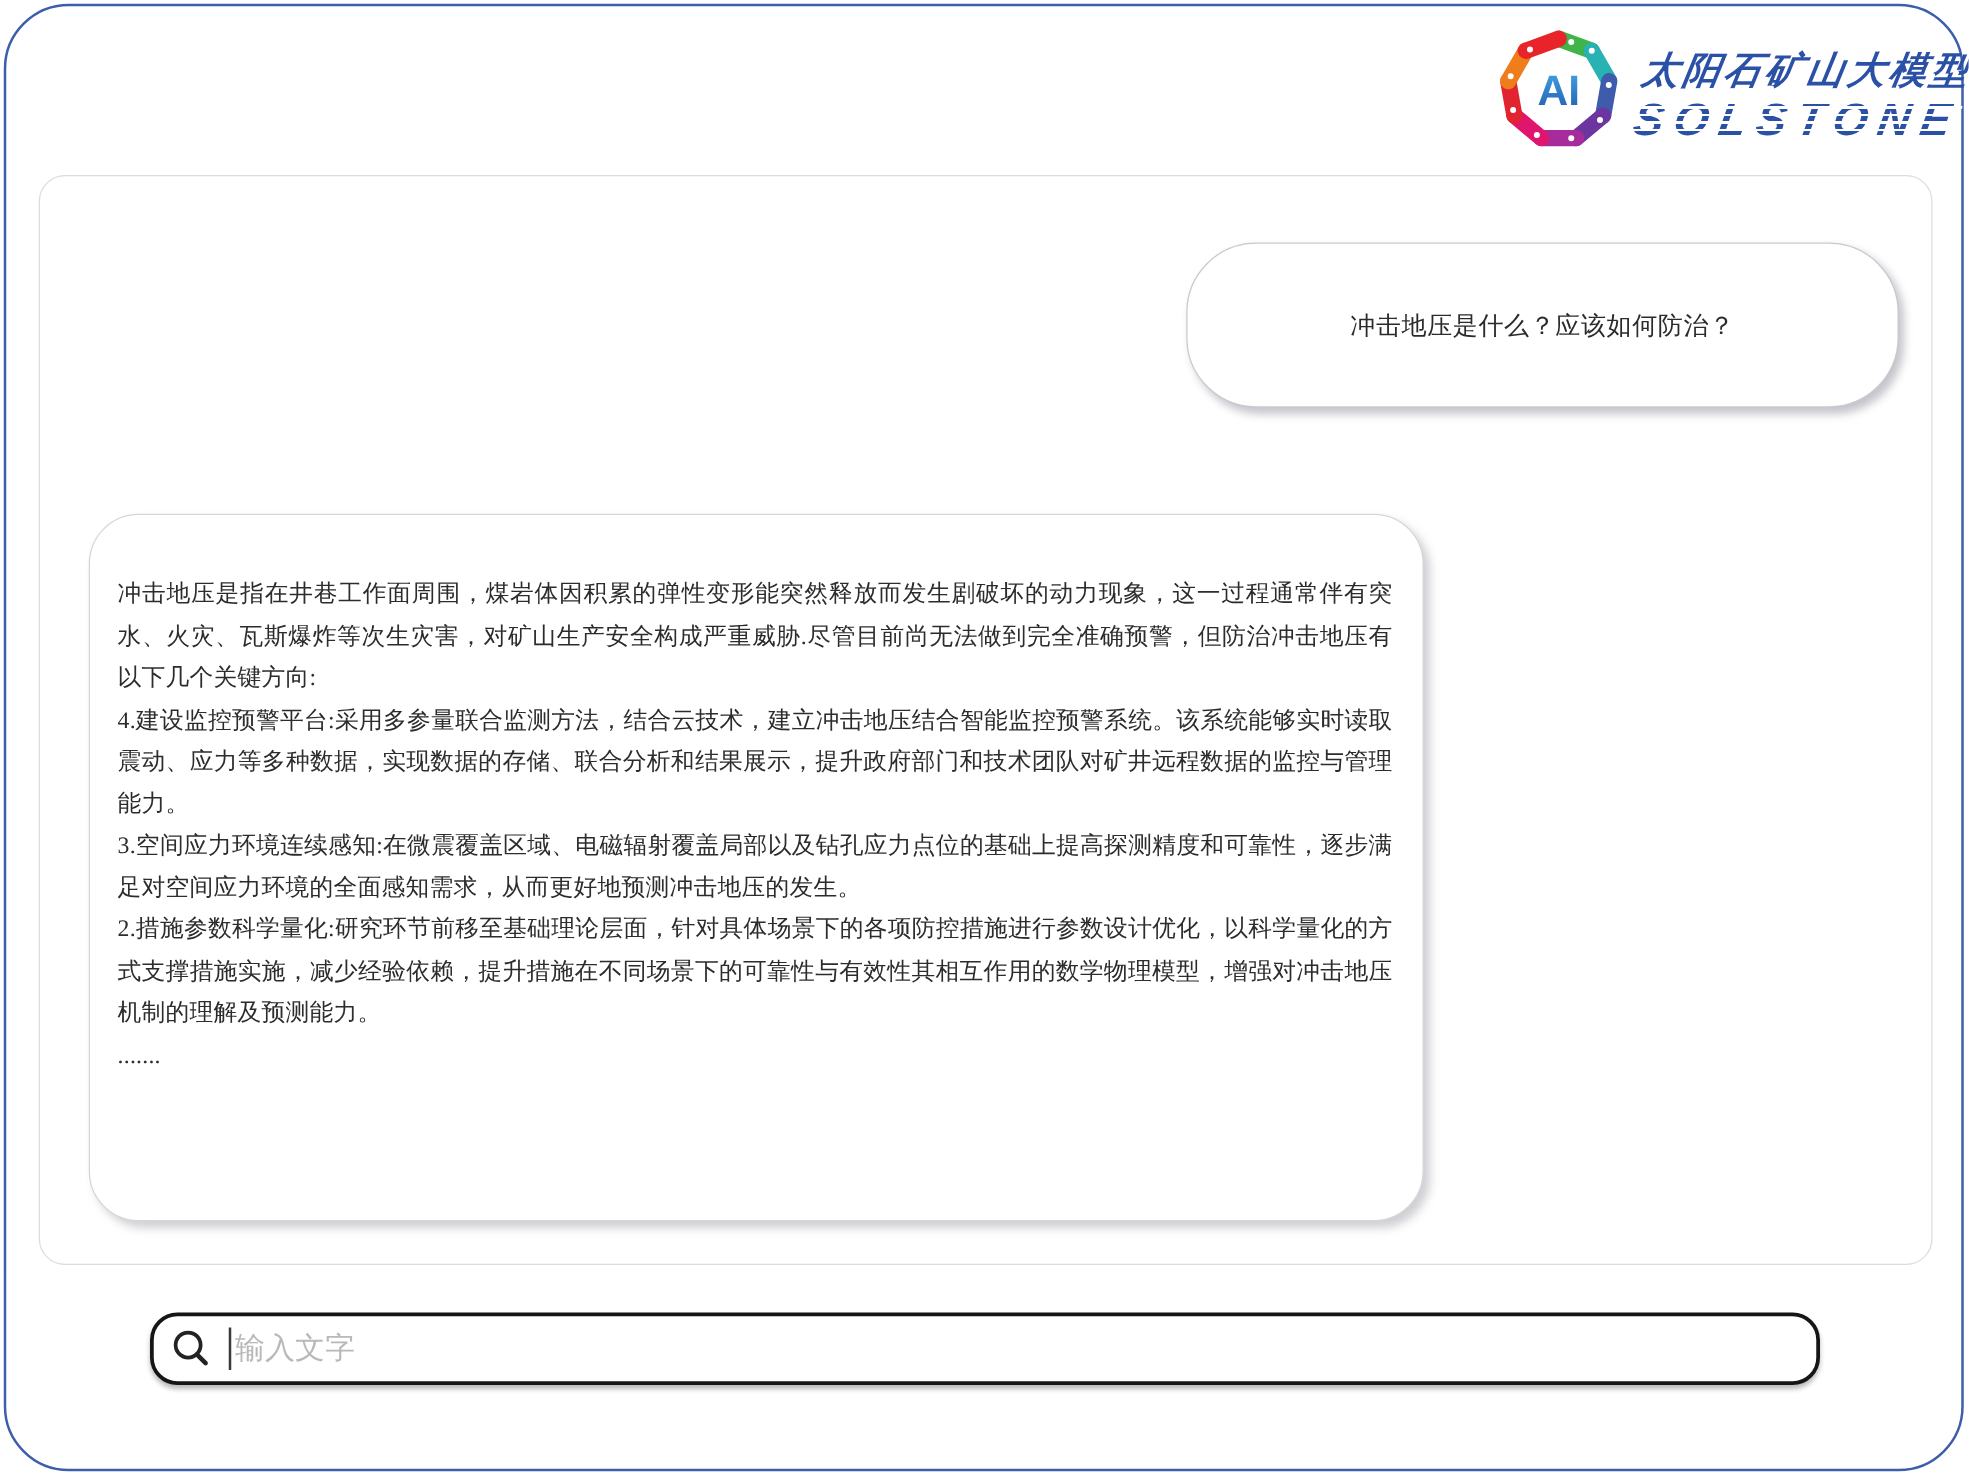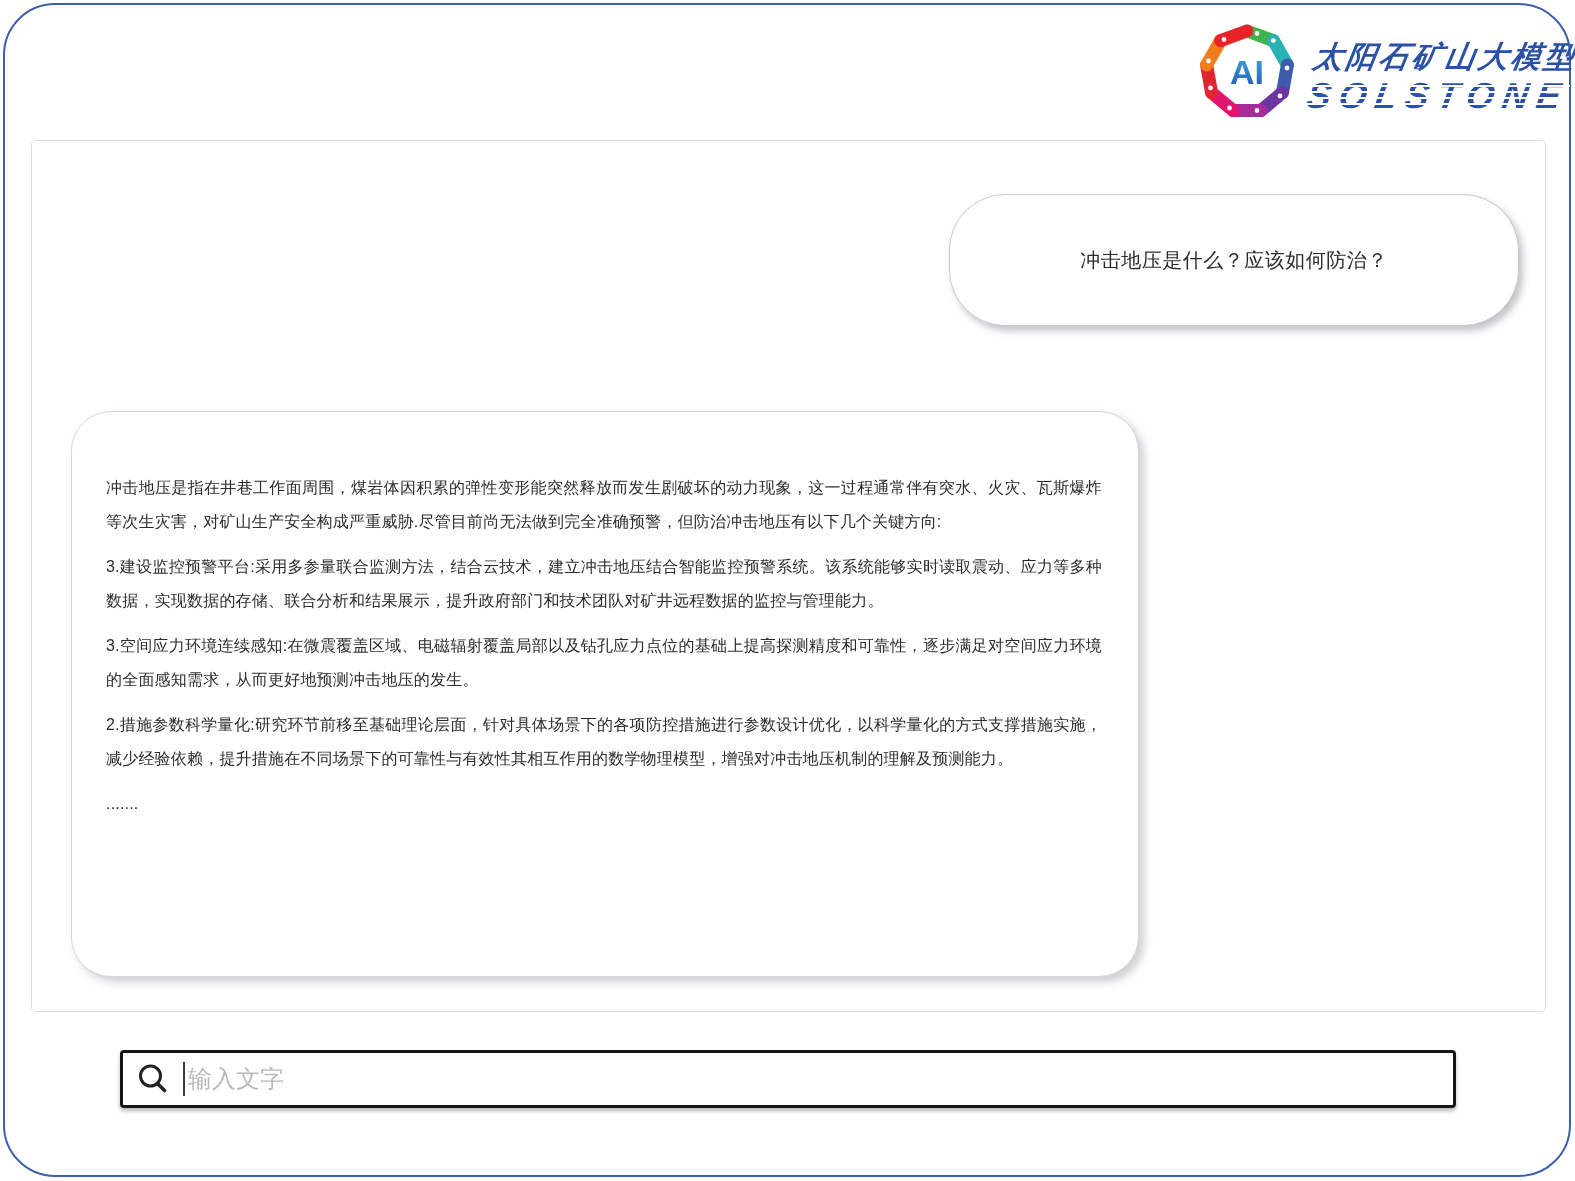--- a/index.html
+++ b/index.html
@@ -68,21 +68,21 @@
       #ffffff 4px, #ffffff 6px
     );
     pointer-events: none;
   }
   
   .chat-panel {
     position: absolute;
     left: 31px; top: 140px;
     width: 1515px; height: 872px;
     border: 1.5px solid #dcdcde;
-    border-radius: 5px;
+    border-radius: 21px;
     box-sizing: border-box;
     background: #ffffff;
   }
   .user-bubble {
     position: absolute;
     left: 917px; top: 53px;
     width: 570px; height: 132px;
     background: #ffffff;
     border: 1px solid #c9c9cf;
     border-radius: 56px;
@@ -103,34 +103,35 @@
     width: 1068px; height: 566px;
     background: #ffffff;
     border: 1px solid #d6d6da;
     border-radius: 40px;
     box-shadow: 5px 5px 8px rgba(130,130,142,0.38);
     box-sizing: border-box;
     padding: 47px 24px 40px 22px;
     overflow: hidden;
   }
   .ai-bubble p {
-    margin: 12px;
-    font-size: 16px;
+    margin: 0;
+    font-size: 19px;
     line-height: 33.5px;
     color: #2c2c2c;
     text-align: justify;
     letter-spacing: 0.2px;
+    font-family: Liberation Serif, serif;
   }
   
   .composer {
     position: absolute;
     left: 120px; top: 1050px;
     width: 1336px; height: 58px;
     border: 3.5px solid #161616;
-    border-radius: 4px;
+    border-radius: 22px;
     box-sizing: border-box;
     background: #ffffff;
     display: flex;
     align-items: center;
     padding: 0 12px;
     box-shadow: 0 3px 4px rgba(0,0,0,0.28);
   }
   .search-icon { width: 36px; height: 36px; flex: 0 0 auto; cursor: pointer; }
   .caret {
     width: 2px; height: 34px;
@@ -198,21 +199,21 @@
   </div>
 
   <div class="chat-panel">
 
     <div class="user-bubble">
       <span class="msg">冲击地压是什么？应该如何防治？</span>
     </div>
 
     <div class="ai-bubble">
       <p>冲击地压是指在井巷工作面周围，煤岩体因积累的弹性变形能突然释放而发生剧破坏的动力现象，这一过程通常伴有突水、火灾、瓦斯爆炸等次生灾害，对矿山生产安全构成严重威胁.尽管目前尚无法做到完全准确预警，但防治冲击地压有以下几个关键方向:</p>
-      <p>3.建设监控预警平台:采用多参量联合监测方法，结合云技术，建立冲击地压结合智能监控预警系统。该系统能够实时读取震动、应力等多种数据，实现数据的存储、联合分析和结果展示，提升政府部门和技术团队对矿井远程数据的监控与管理能力。</p>
+      <p>4.建设监控预警平台:采用多参量联合监测方法，结合云技术，建立冲击地压结合智能监控预警系统。该系统能够实时读取震动、应力等多种数据，实现数据的存储、联合分析和结果展示，提升政府部门和技术团队对矿井远程数据的监控与管理能力。</p>
       <p>3.空间应力环境连续感知:在微震覆盖区域、电磁辐射覆盖局部以及钻孔应力点位的基础上提高探测精度和可靠性，逐步满足对空间应力环境的全面感知需求，从而更好地预测冲击地压的发生。</p>
       <p>2.措施参数科学量化:研究环节前移至基础理论层面，针对具体场景下的各项防控措施进行参数设计优化，以科学量化的方式支撑措施实施，减少经验依赖，提升措施在不同场景下的可靠性与有效性其相互作用的数学物理模型，增强对冲击地压机制的理解及预测能力。</p>
       <p>.......</p>
     </div>
 
   </div>
 
   <div class="composer">
     <svg class="search-icon" viewBox="0 0 36 36" aria-hidden="true">
       <circle cx="15.5" cy="15" r="10" fill="none" stroke="#232323" stroke-width="3"></circle>

